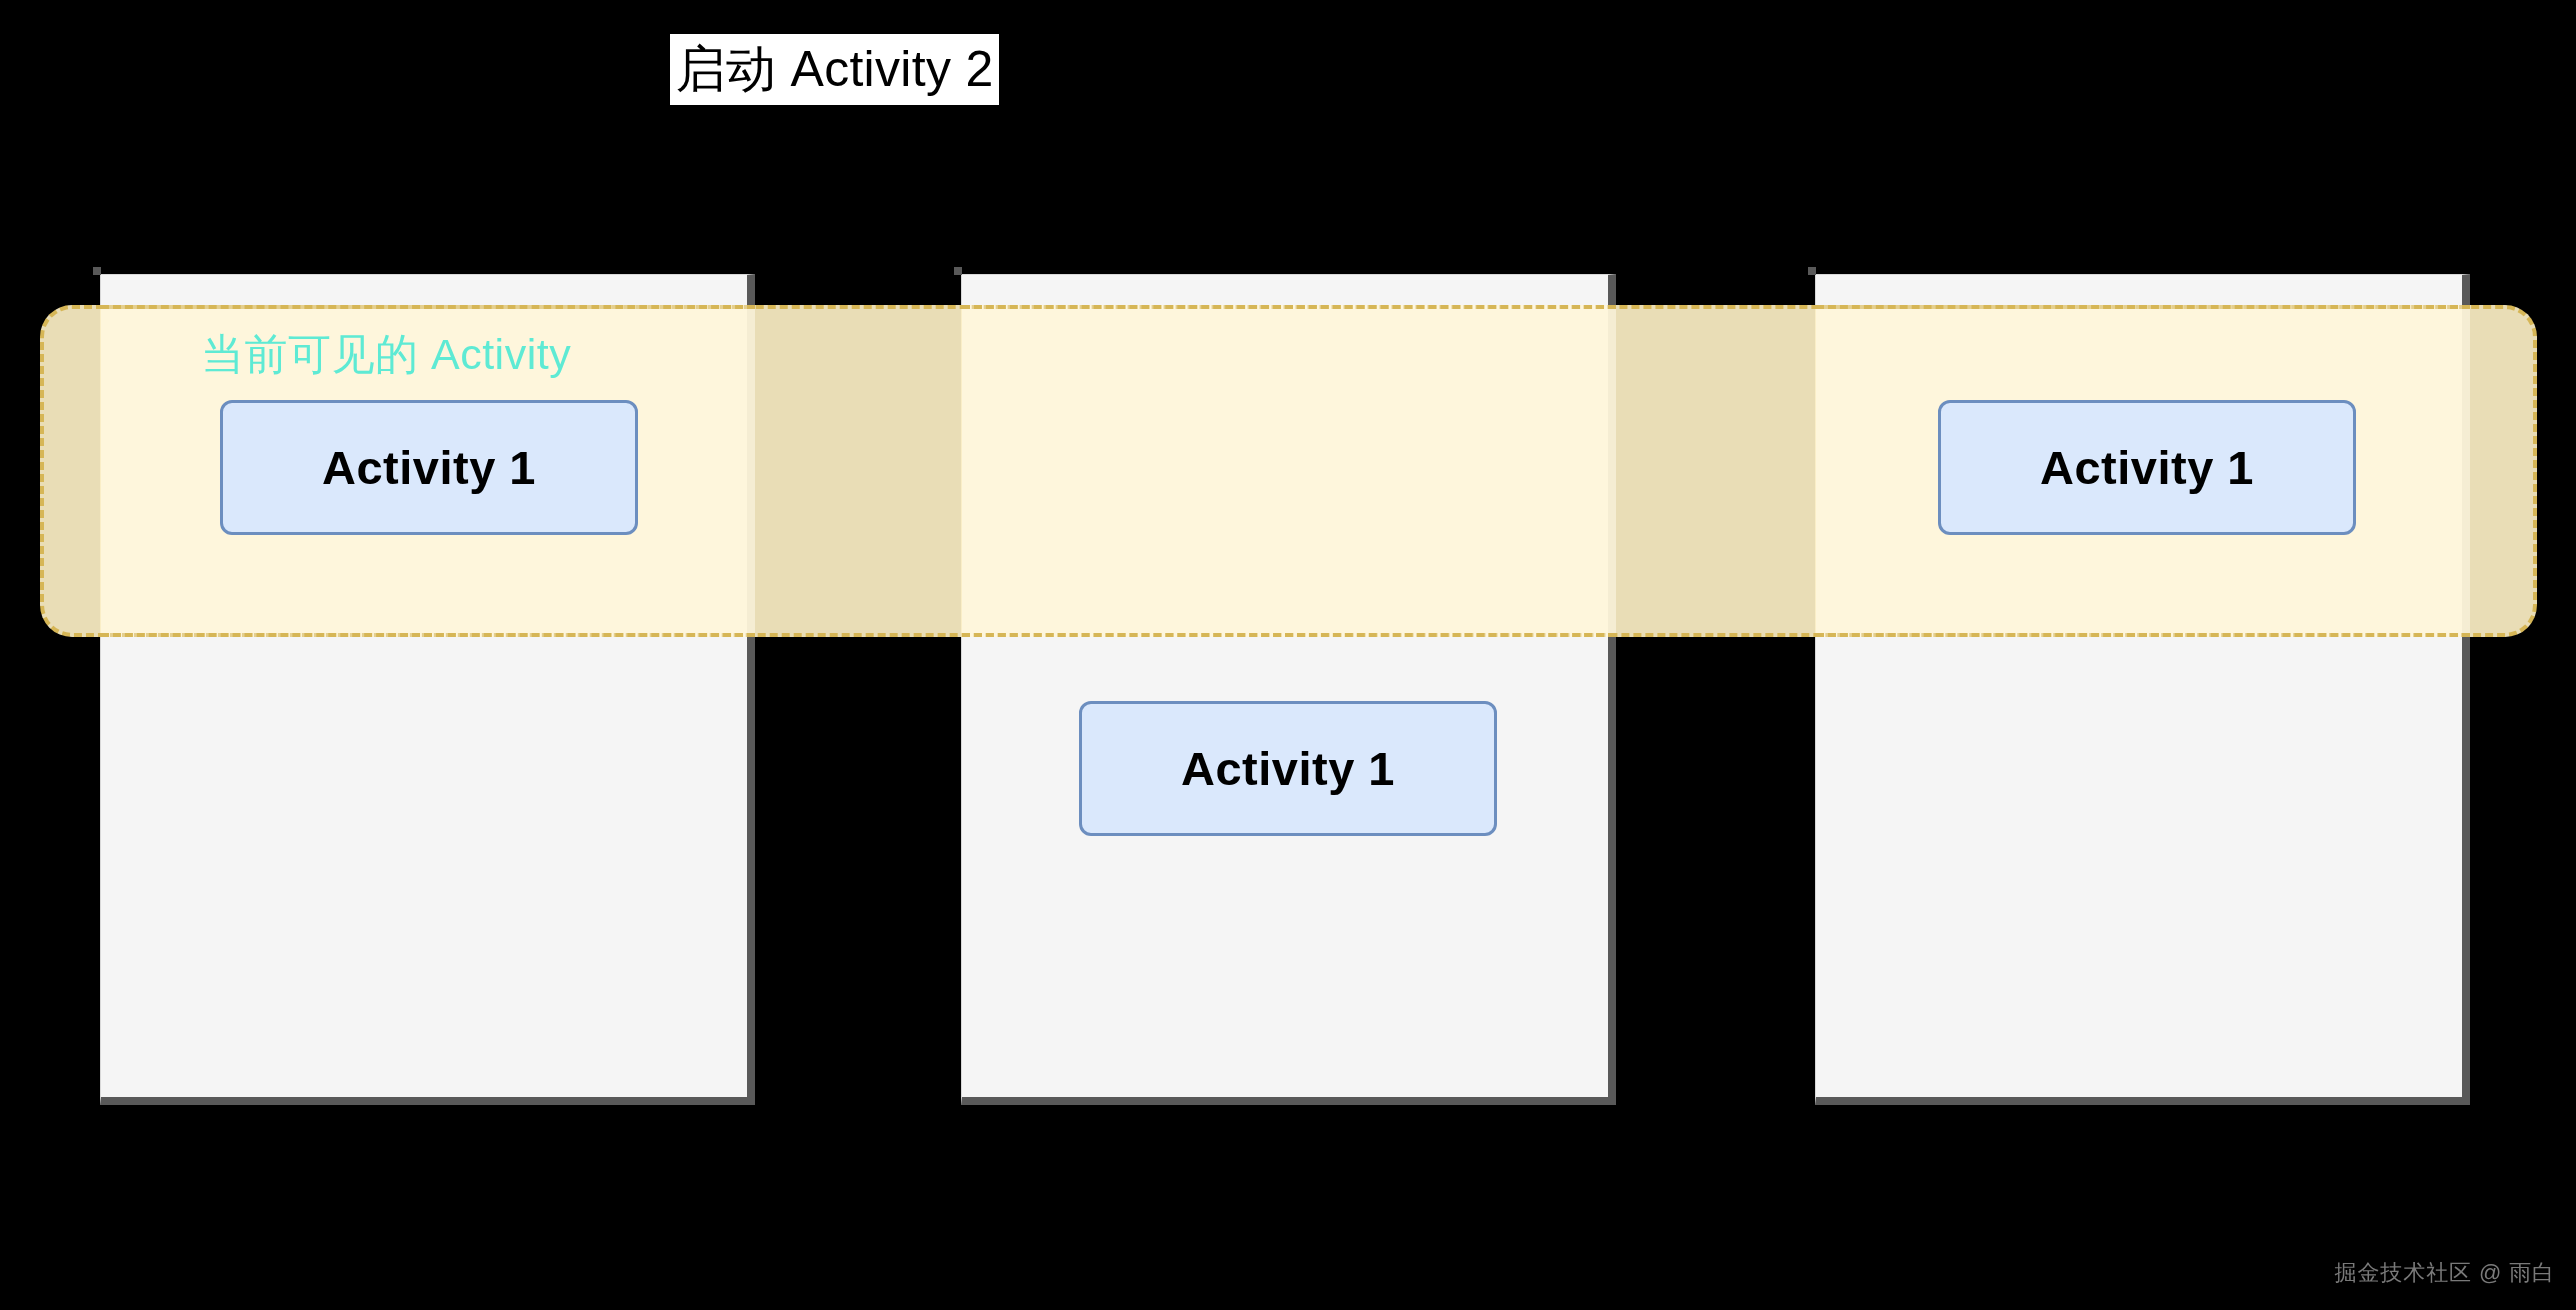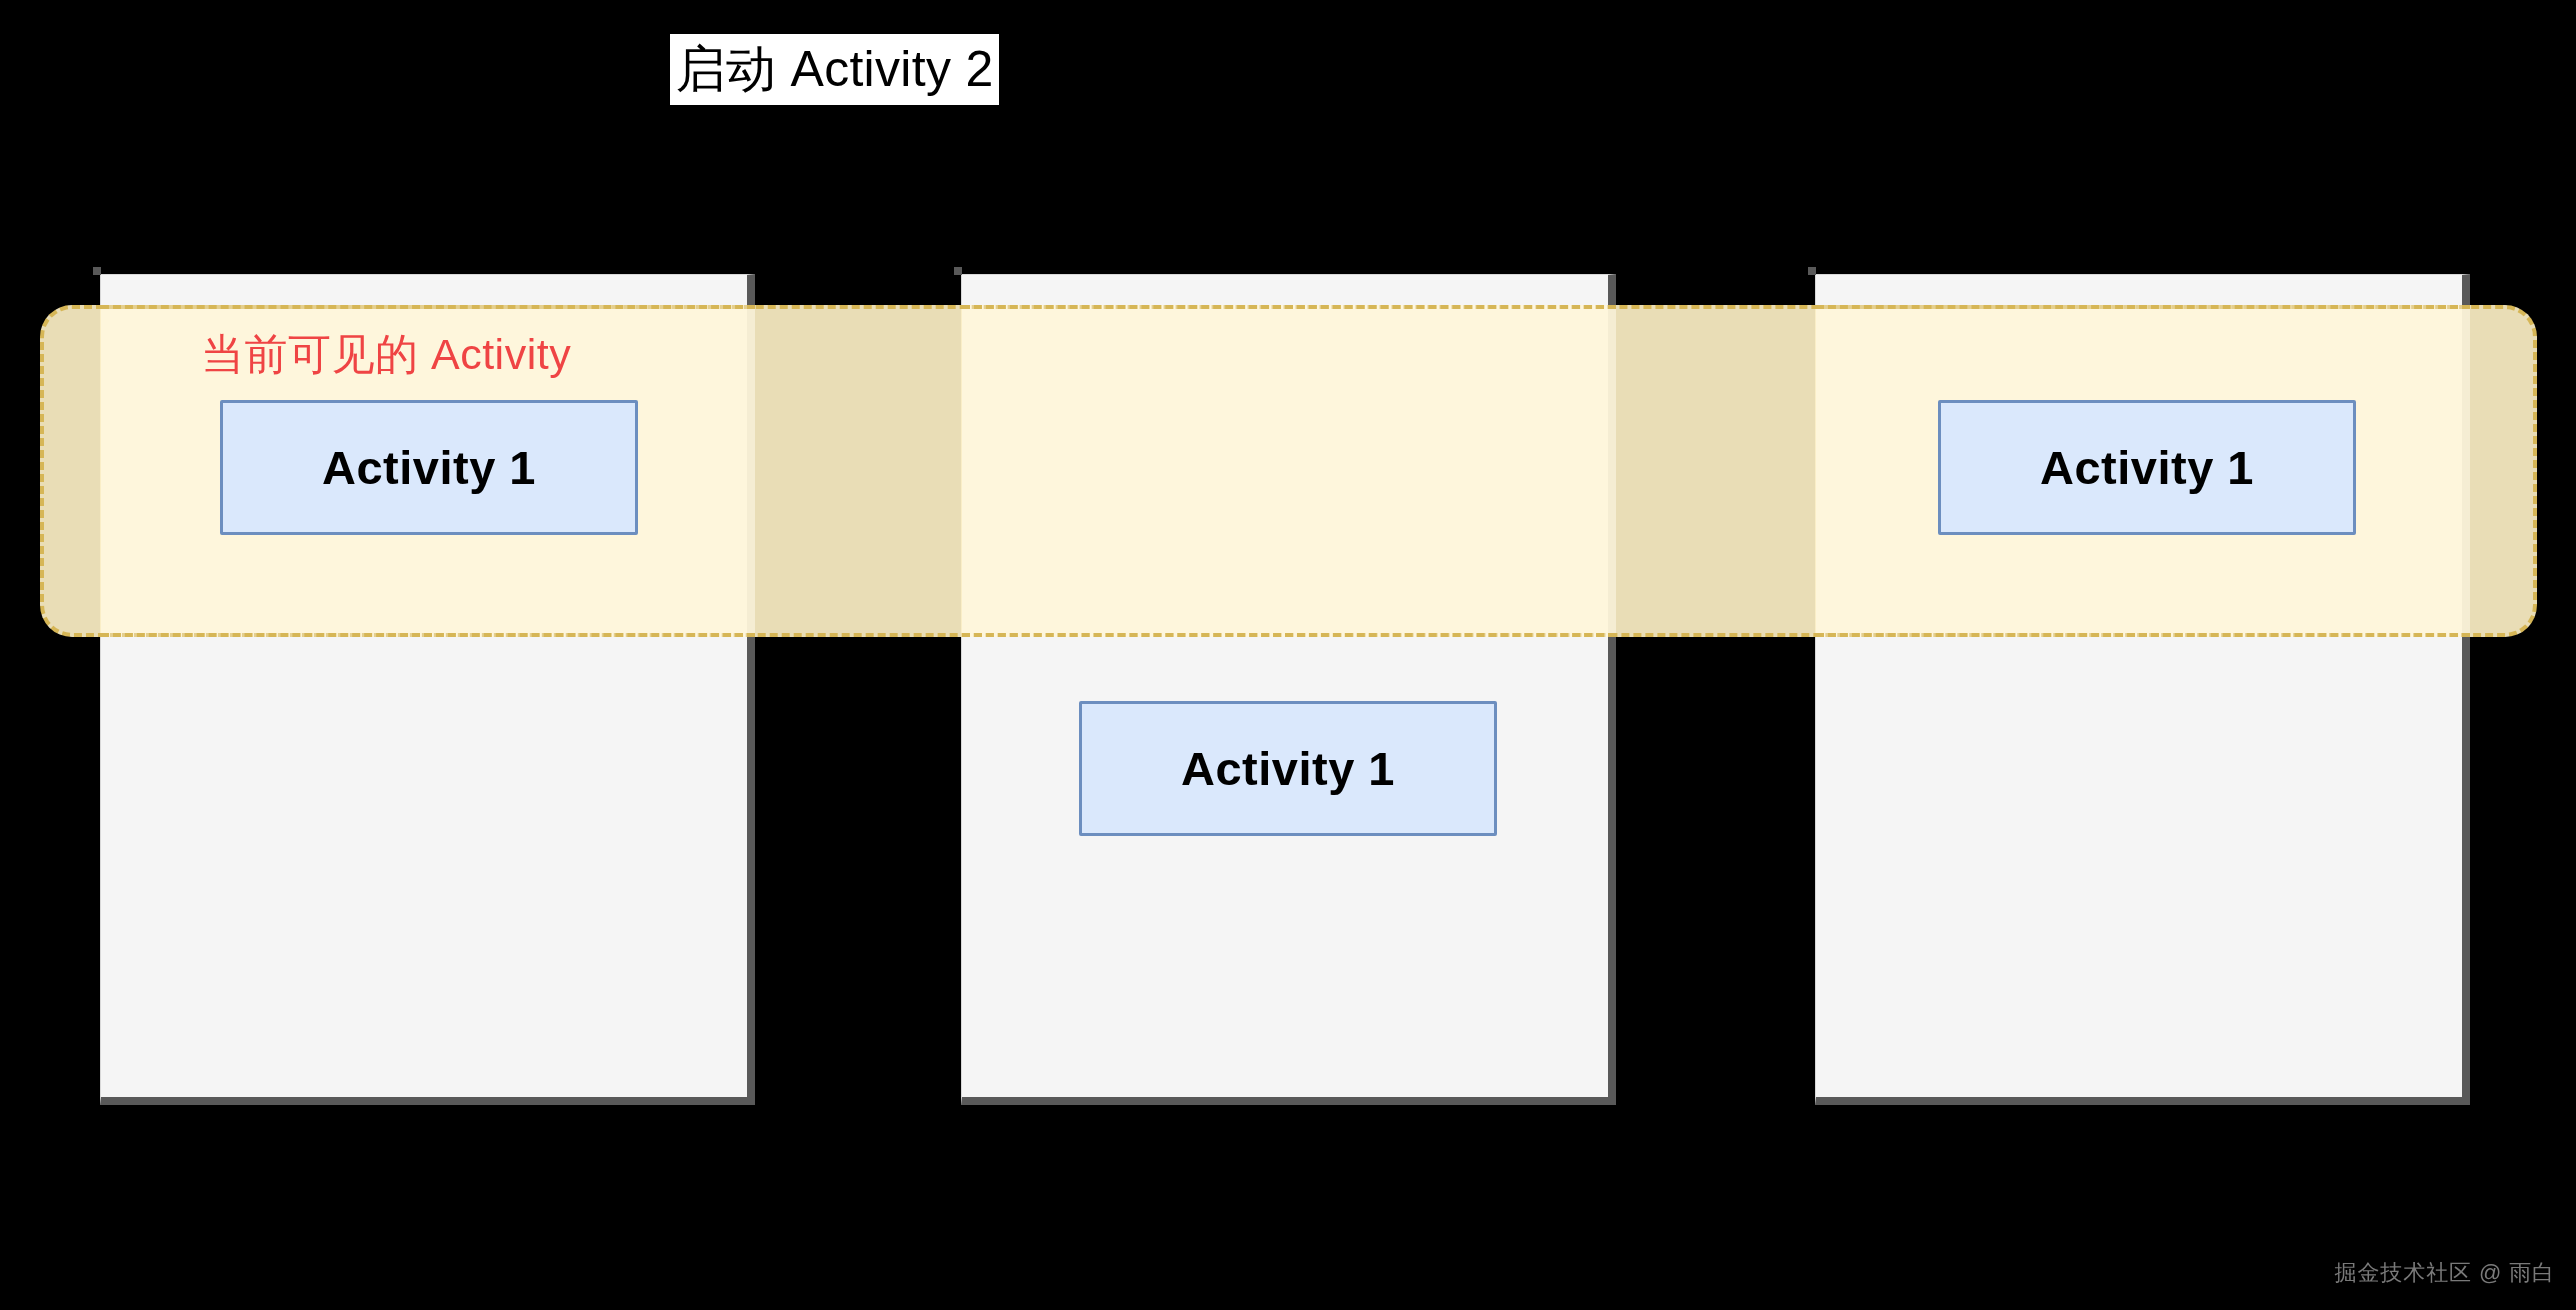--- a/index.html
+++ b/index.html
@@ -108,34 +108,34 @@
   #dash-bot-1 { left: 101px;  top: 633px; width: 654px; }
   #dash-bot-2 { left: 962px; top: 633px; width: 654px; }
   #dash-bot-3 { left: 1816px; top: 633px; width: 654px; }
 
   
   #visible-caption {
     position: absolute;
     left: 201px;
     top: 326px;
     font-size: 43px;
-    color: #ef4444;
+    color: #5eead4;
     letter-spacing: 0.5px;
     white-space: nowrap;
     z-index: 40;
   }
 
   
   .activity-card {
     position: absolute;
     width: 418px;
     height: 135px;
     background: #dae8fc;
     border: 3.8px solid #6c8ebf;
-    border-radius: 2px;
+    border-radius: 12px;
     display: flex;
     align-items: center;
     justify-content: center;
     font-size: 47px;
     font-weight: bold;
     color: #000000;
     letter-spacing: 0.5px;
     z-index: 45;
   }
   #card-p1-a1 { left: 220px;  top: 400px; }

